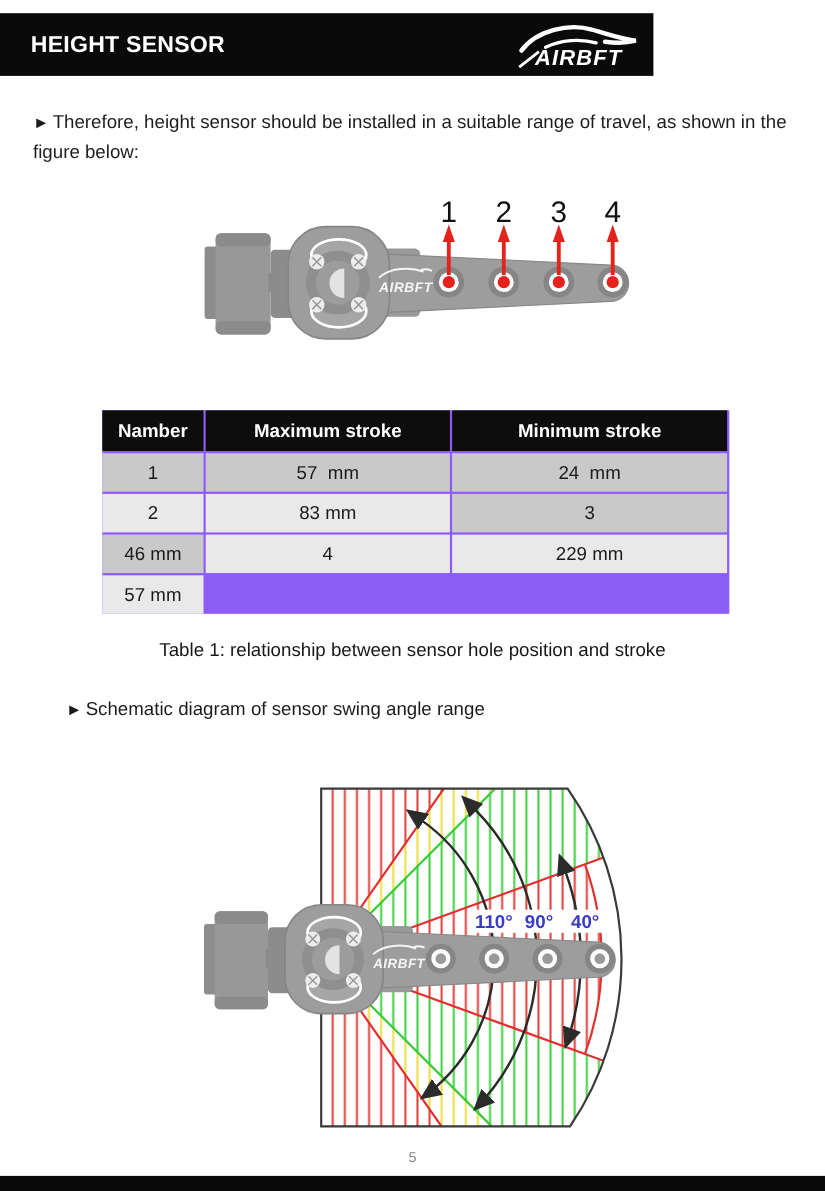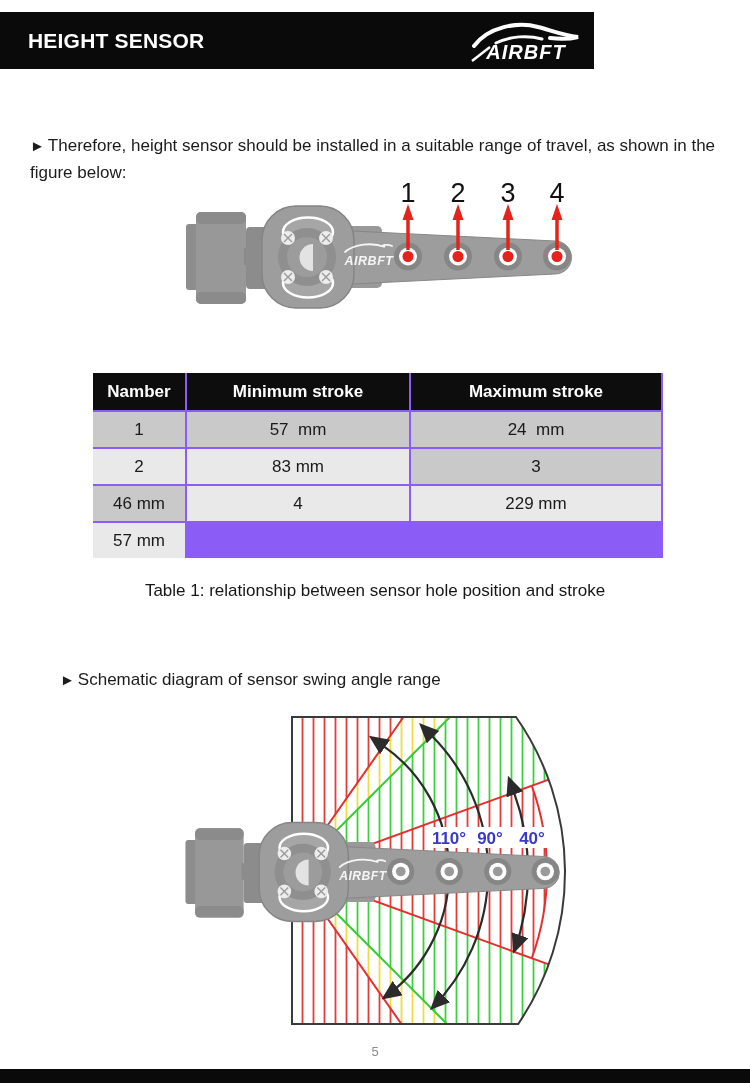--- a/index.html
+++ b/index.html
@@ -2,21 +2,21 @@
 <html><head>
 <meta charset="utf-8">
 <style>
   html,body{margin:0;padding:0;background:#ffffff;}
   .page{position:relative;width:750px;height:1083px;background:#ffffff;overflow:hidden;
         font-family:"Liberation Sans", sans-serif;color:#1c1c1c;}
   .hdr{position:absolute;left:0;top:0;width:594px;height:57px;background:#0a0a0a;margin-top:12px;}
   .hdr-title{position:absolute;left:28px;top:0;height:57px;display:flex;align-items:center;
         color:#ffffff;font-size:21px;font-weight:bold;letter-spacing:.2px;}
   .hdr-logo{position:absolute;right:10px;top:5px;}
-  .para{position:absolute;font-size:17px;line-height:27px;color:#1c1c1c;margin-top:35px;}
+  .para{position:absolute;font-size:17px;line-height:27px;color:#1c1c1c;}
   .p1{left:30px;top:97px;width:695px;}
   .p2{left:60px;top:631px;width:650px;}
   .bullet{font-size:15px;margin-right:3px;}
   .fig{position:absolute;}
   .tbl{position:absolute;left:93px;top:373px;width:570px;display:grid;
        grid-template-columns:92px 222px 250px;grid-auto-rows:auto;gap:2px;background:#8b5cf6;}
   .tbl .hc{background:#0d0d0d;color:#ffffff;font-weight:bold;font-size:17px;height:37px;
        display:flex;align-items:center;justify-content:center;}
   .tbl .dc{font-size:17px;height:35px;display:flex;align-items:center;justify-content:center;
        color:#1a1a1a;white-space:pre;}
@@ -125,22 +125,22 @@
     <g fill="#111111" font-size="27" text-anchor="middle">
       <text x="408" y="202">1</text>
       <text x="458" y="202">2</text>
       <text x="508" y="202">3</text>
       <text x="557" y="202">4</text>
     </g>
   </svg>
 
   <div class="tbl">
     <div class="hc">Namber</div>
+    <div class="hc">Maximum stroke</div>
     <div class="hc">Minimum stroke</div>
-    <div class="hc">Maximum stroke</div>
 
     <div class="dc rowA">1</div>
     <div class="dc rowA">57  mm</div>
     <div class="dc rowA">24  mm</div>
 
     <div class="dc rowB">2</div>
     <div class="dc rowB">83 mm</div>
 
     <div class="dc rowA">3</div>
     <div class="dc rowA">46 mm</div>

